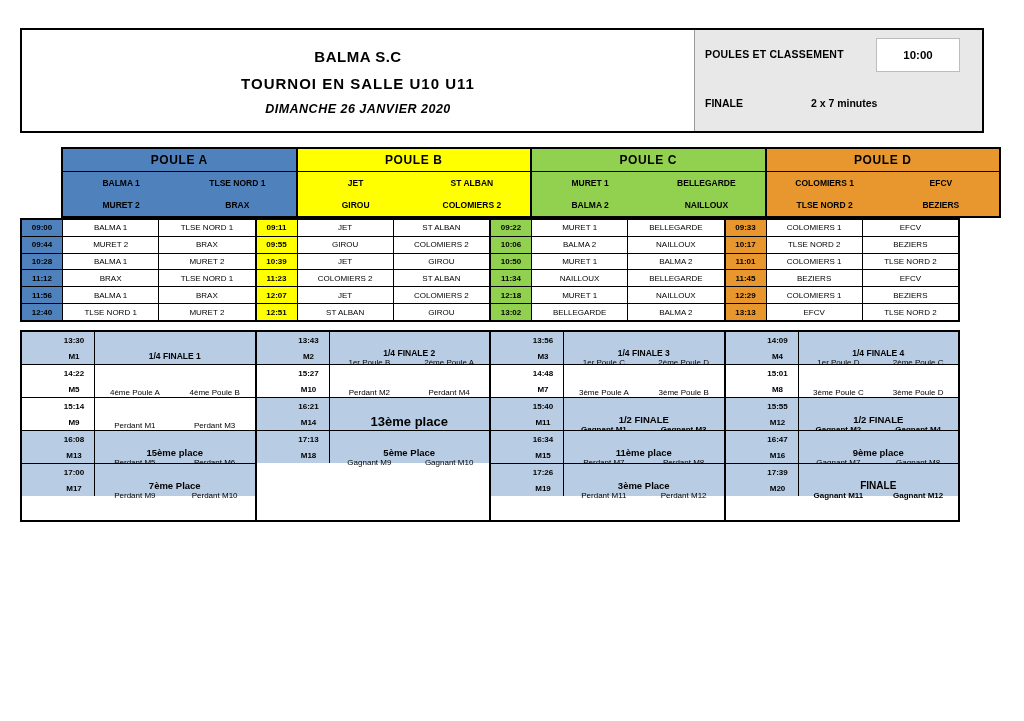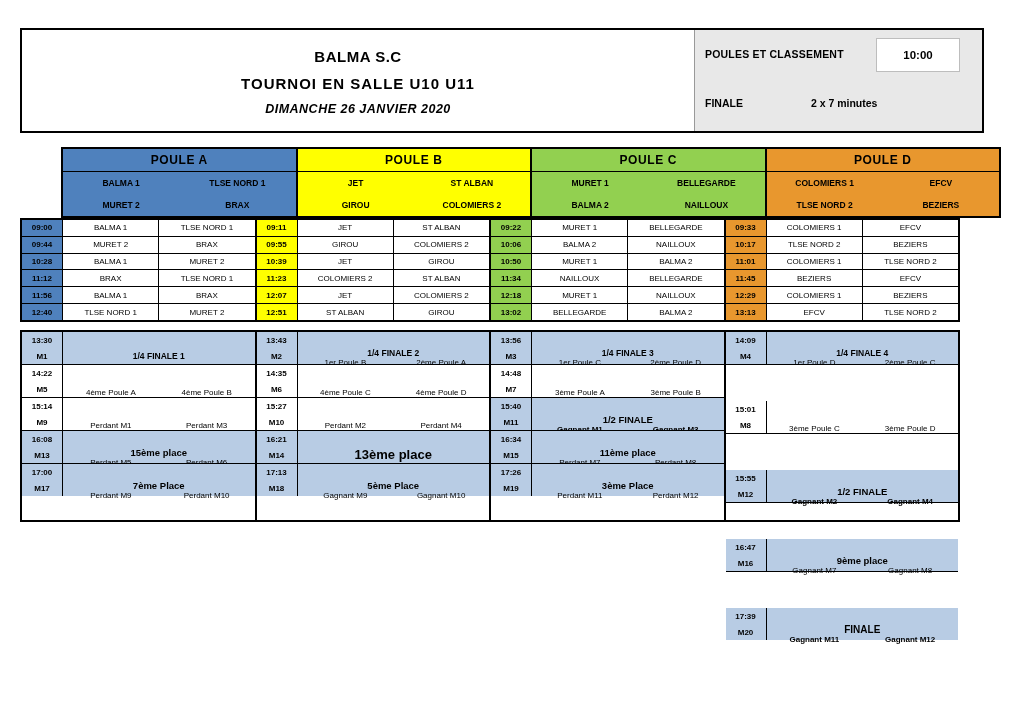--- a/index.html
+++ b/index.html
@@ -83,25 +83,25 @@
     font-size:8px;
   }
   .mteam.first{border-right:1px solid #000;}
 
   
   .finals{
     position:absolute;left:20px;top:330px;width:940px;height:192px;
     border:2px solid #000;box-sizing:border-box;display:flex;background:#fff;
   }
   .fcol{flex:1;display:flex;flex-direction:column;border-right:2px solid #000;}
-  .fcol:last-child{border-right:none;gap:36px;}
+  .fcol:last-child{border-right:none;}
   .fblock{display:flex;border-bottom:1px solid #000;}
   .fblock:last-child{border-bottom:none;}
   .flabel{
-    flex:0 0 40px;border-right:1px solid #000;display:flex;flex-direction:column;
+    flex:0 0 40px;border-right:1px solid #000;display:flex;flex-direction:column;padding-left:32px;
   }
   .flabel .t,.flabel .m{
     flex:1;display:flex;align-items:center;justify-content:center;
     font-size:8px;font-weight:bold;
   }
   .flabel .t{border-bottom:0px;}
   .fbody{flex:1;display:flex;flex-direction:column;margin-top:16px;}
   .ftitle{
     height:16px;display:flex;align-items:center;justify-content:center;
     font-size:8.5px;font-weight:bold;
@@ -402,33 +402,20 @@
         <div class="fbody">
             <div class="ftitle">1/4 FINALE 2</div>
             <div class="fteams">
               <span>1er Poule B</span>
               <span>2ème Poule A</span>
             </div>
           </div>
       </div>
       <div class="fblock h32 white">
         <div class="flabel">
-            <div class="t">14:35</div>
-            <div class="m">M6</div>
-          </div>
-        <div class="fbody">
-            <div class="ftitle"></div>
-            <div class="fteams">
-              <span>4ème Poule C</span>
-              <span>4ème Poule D</span>
-            </div>
-          </div>
-      </div>
-      <div class="fblock h32 white">
-        <div class="flabel">
             <div class="t">15:27</div>
             <div class="m">M10</div>
           </div>
         <div class="fbody">
             <div class="ftitle"></div>
             <div class="fteams">
               <span>Perdant M2</span>
               <span>Perdant M4</span>
             </div>
           </div>

